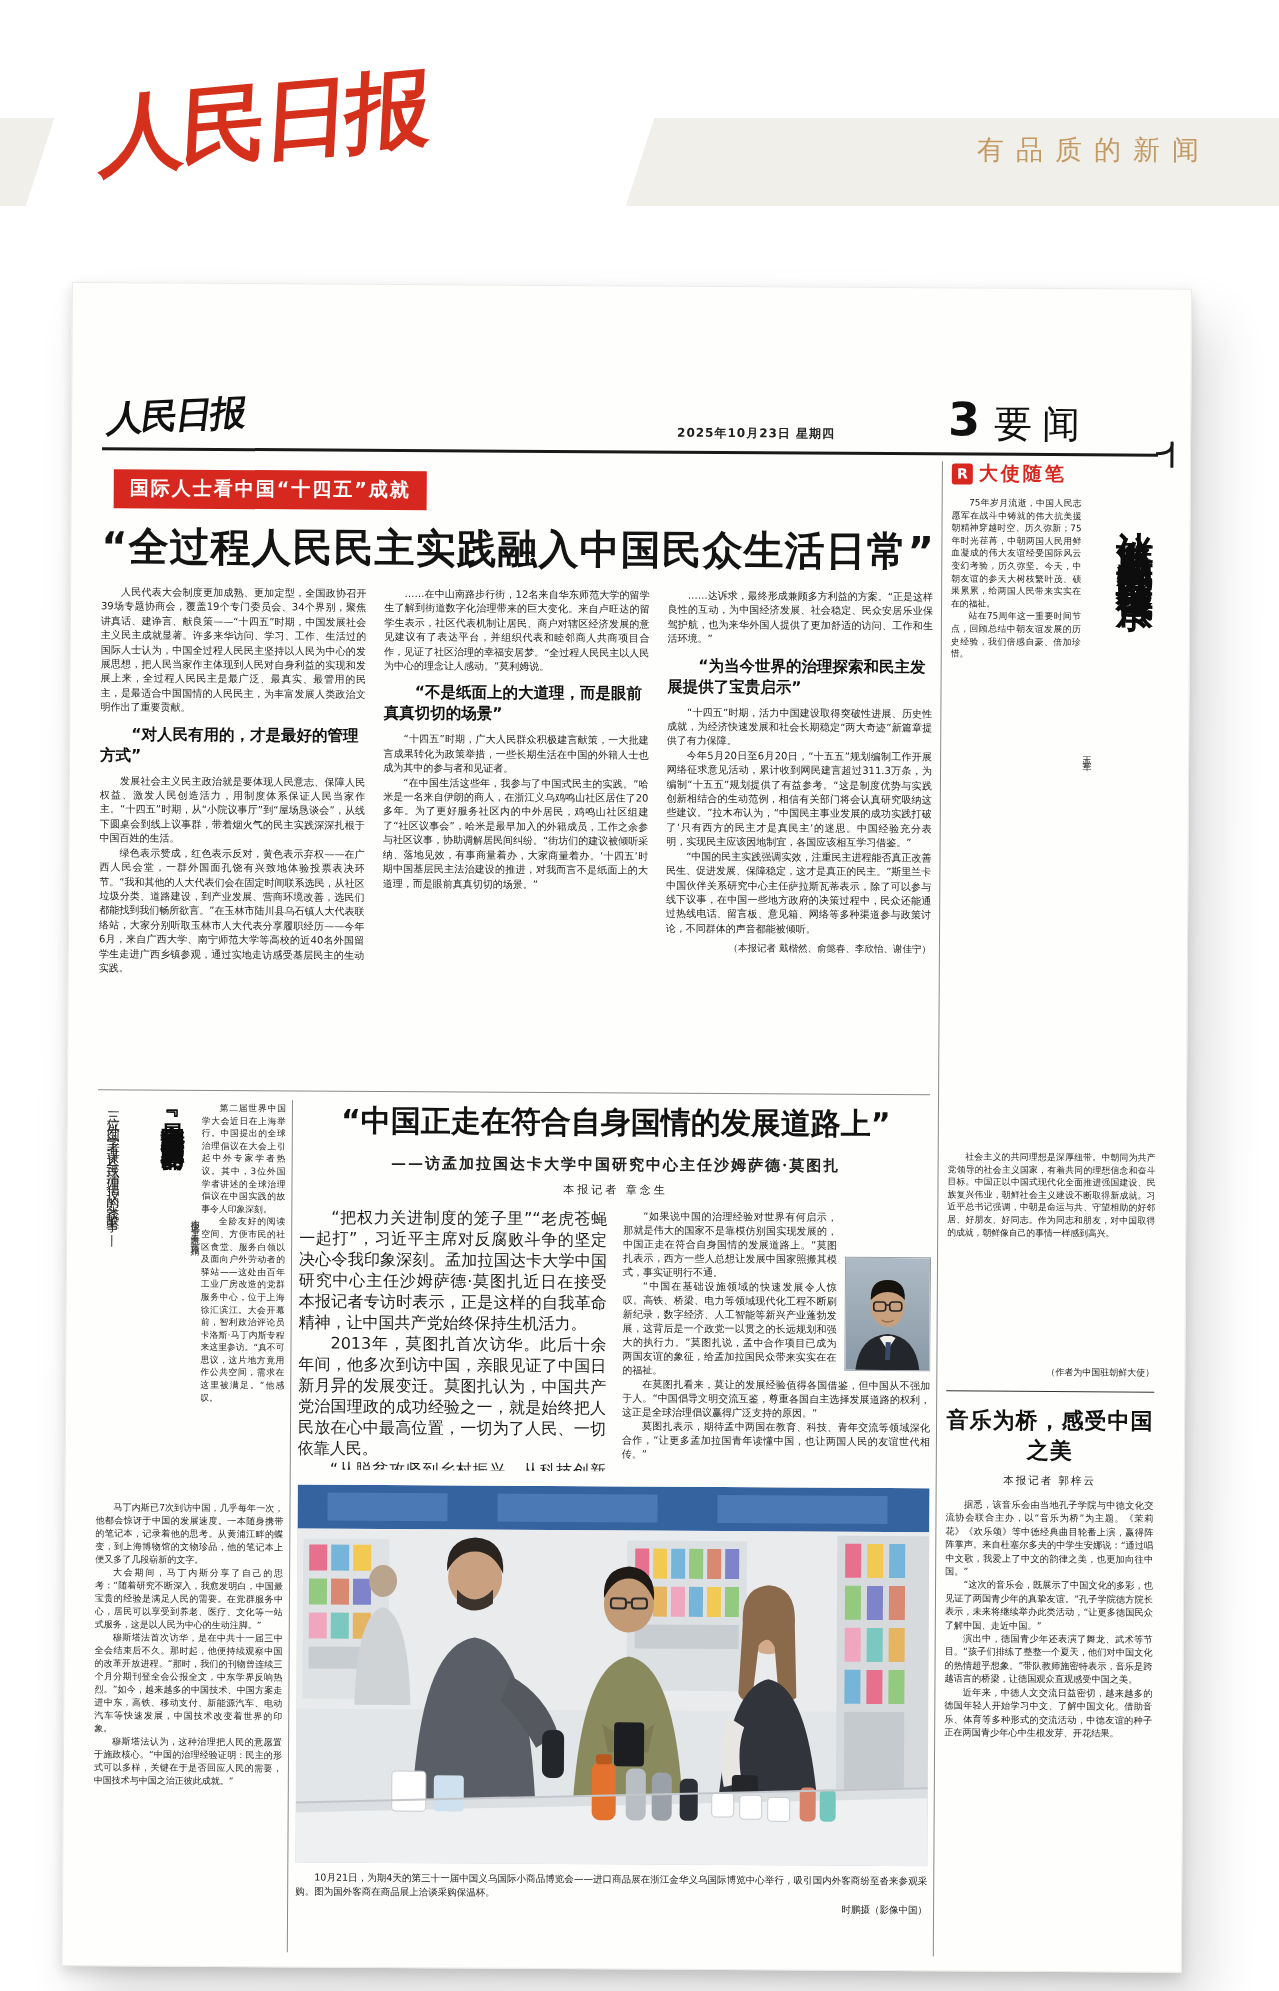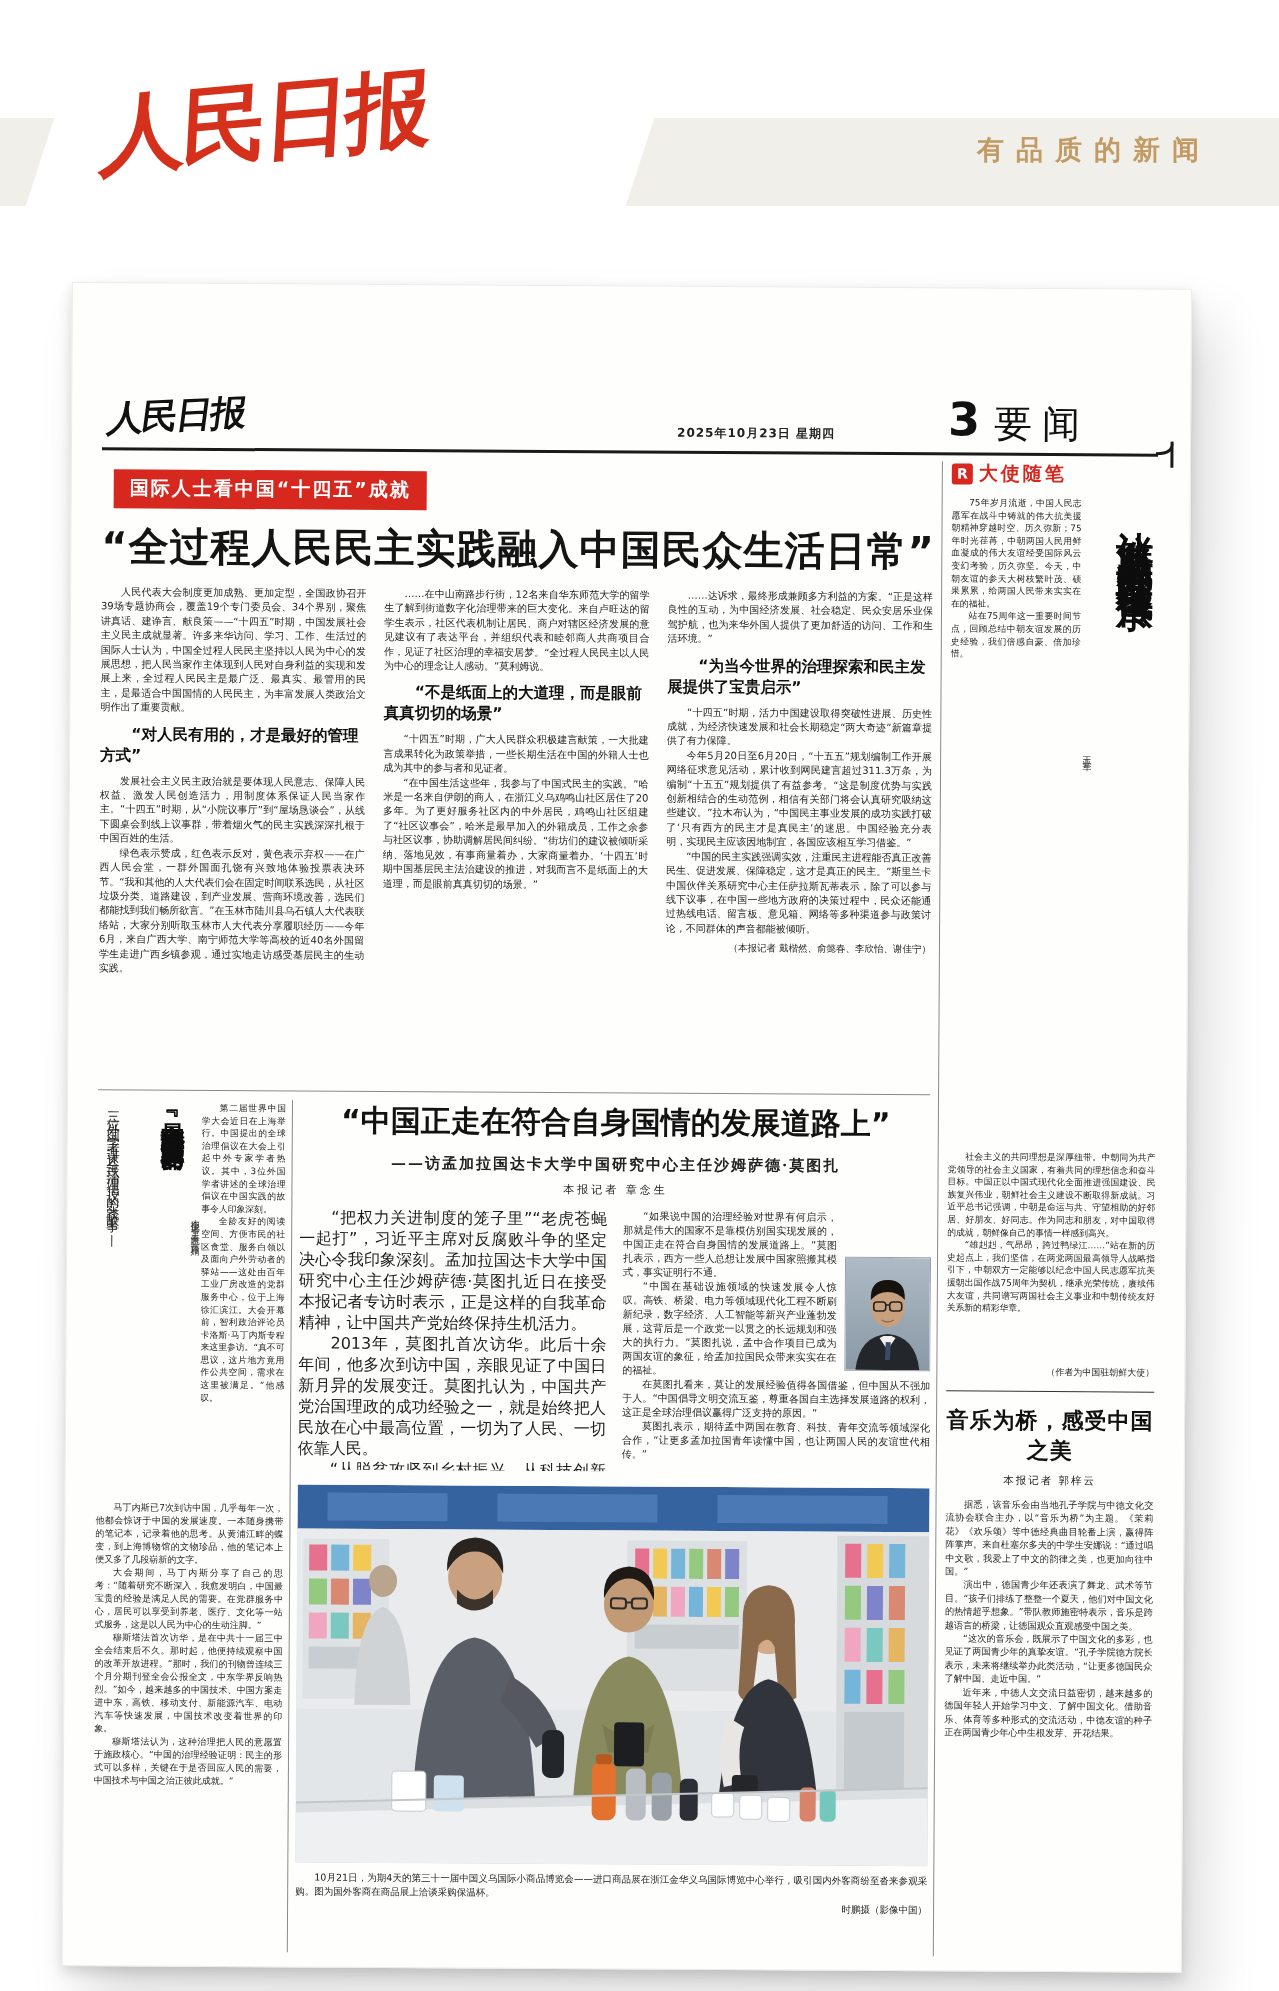--- a/index.html
+++ b/index.html
@@ -11,21 +11,21 @@
   
   .top-band{position:absolute;left:0;top:118px;width:1279px;height:88px;background:#f1efe9;}
   .top-band-notch{position:absolute;left:40px;top:110px;width:600px;height:104px;background:#ffffff;transform:skewX(-18deg);}
   .masthead{
     position:absolute;left:100px;top:78px;font-family:"DejaVu Serif","Liberation Serif",serif;
     font-weight:bold;color:#d5301c;font-size:86px;line-height:1;
     transform:rotate(-5deg) skewX(-8deg);letter-spacing:-4px;
   }
   .tagline{
     position:absolute;right:68px;top:132px;color:#c29a64;font-size:27px;
-    letter-spacing:12px;font-weight:700;
+    letter-spacing:12px;font-weight:400;
   }
   
   .sheet{
     position:absolute;left:72px;top:282px;width:1118px;height:1682px;background:#fefefd;
     transform:rotate(0.35deg);transform-origin:top left;
     box-shadow:0 6px 14px rgba(0,0,0,.15), 22px 34px 55px rgba(0,0,0,.14);
     border:1px solid #ececea;
   }
   .sheet-inner{position:absolute;left:0;top:0;width:100%;height:100%;}
   
@@ -341,30 +341,29 @@
             <p>75年岁月流逝，中国人民志愿军在战斗中铸就的伟大抗美援朝精神穿越时空、历久弥新；75年时光荏苒，中朝两国人民用鲜血凝成的伟大友谊经受国际风云变幻考验，历久弥坚。今天，中朝友谊的参天大树枝繁叶茂、硕果累累，给两国人民带来实实在在的福祉。</p>
             <p>站在75周年这一重要时间节点，回顾总结中朝友谊发展的历史经验，我们倍感自豪、倍加珍惜。</p>
           </div>
         <div class="amb-title-col">
           <div class="amb-byline">王亚军</div>
           <div class="amb-title">让鲜血凝成的中朝友谊世代传承</div>
         </div>
       </div>
       <div class="amb-tail txt">
           <p>社会主义的共同理想是深厚纽带。中朝同为共产党领导的社会主义国家，有着共同的理想信念和奋斗目标。中国正以中国式现代化全面推进强国建设、民族复兴伟业，朝鲜社会主义建设不断取得新成就。习近平总书记强调，中朝是命运与共、守望相助的好邻居、好朋友、好同志。作为同志和朋友，对中国取得的成就，朝鲜像自己的事情一样感到高兴。</p>
-          <p>“雄赳赳，气昂昂，跨过鸭绿江……”站在新的历史起点上，我们坚信，在两党两国最高领导人战略指引下，中朝双方一定能够以纪念中国人民志愿军抗美援朝出国作战75周年为契机，继承光荣传统，赓续伟大友谊，共同谱写两国社会主义事业和中朝传统友好关系新的精彩华章。</p>
         </div>
       <div class="amb-credit">（作者为中国驻朝鲜大使）</div>
 
       <div class="right-rule"></div>
 
       <div class="music-title">音乐为桥，感受中国之美</div>
       <div class="music-byline">本报记者 郭梓云</div>
       <div class="music-body txt">
           <p>据悉，该音乐会由当地孔子学院与中德文化交流协会联合主办，以“音乐为桥”为主题。《茉莉花》《欢乐颂》等中德经典曲目轮番上演，赢得阵阵掌声。来自杜塞尔多夫的中学生安娜说：“通过唱中文歌，我爱上了中文的韵律之美，也更加向往中国。”</p>
+          <p>“这次的音乐会，既展示了中国文化的多彩，也见证了两国青少年的真挚友谊。”孔子学院德方院长表示，未来将继续举办此类活动，“让更多德国民众了解中国、走近中国。”</p>
           <p>演出中，德国青少年还表演了舞龙、武术等节目。“孩子们排练了整整一个夏天，他们对中国文化的热情超乎想象。”带队教师施密特表示，音乐是跨越语言的桥梁，让德国观众直观感受中国之美。</p>
-          <p>“这次的音乐会，既展示了中国文化的多彩，也见证了两国青少年的真挚友谊。”孔子学院德方院长表示，未来将继续举办此类活动，“让更多德国民众了解中国、走近中国。”</p>
           <p>近年来，中德人文交流日益密切，越来越多的德国年轻人开始学习中文、了解中国文化。借助音乐、体育等多种形式的交流活动，中德友谊的种子正在两国青少年心中生根发芽、开花结果。</p>
         </div>
     </div>
 
   </div>
 </div>
 
 </body></html>

